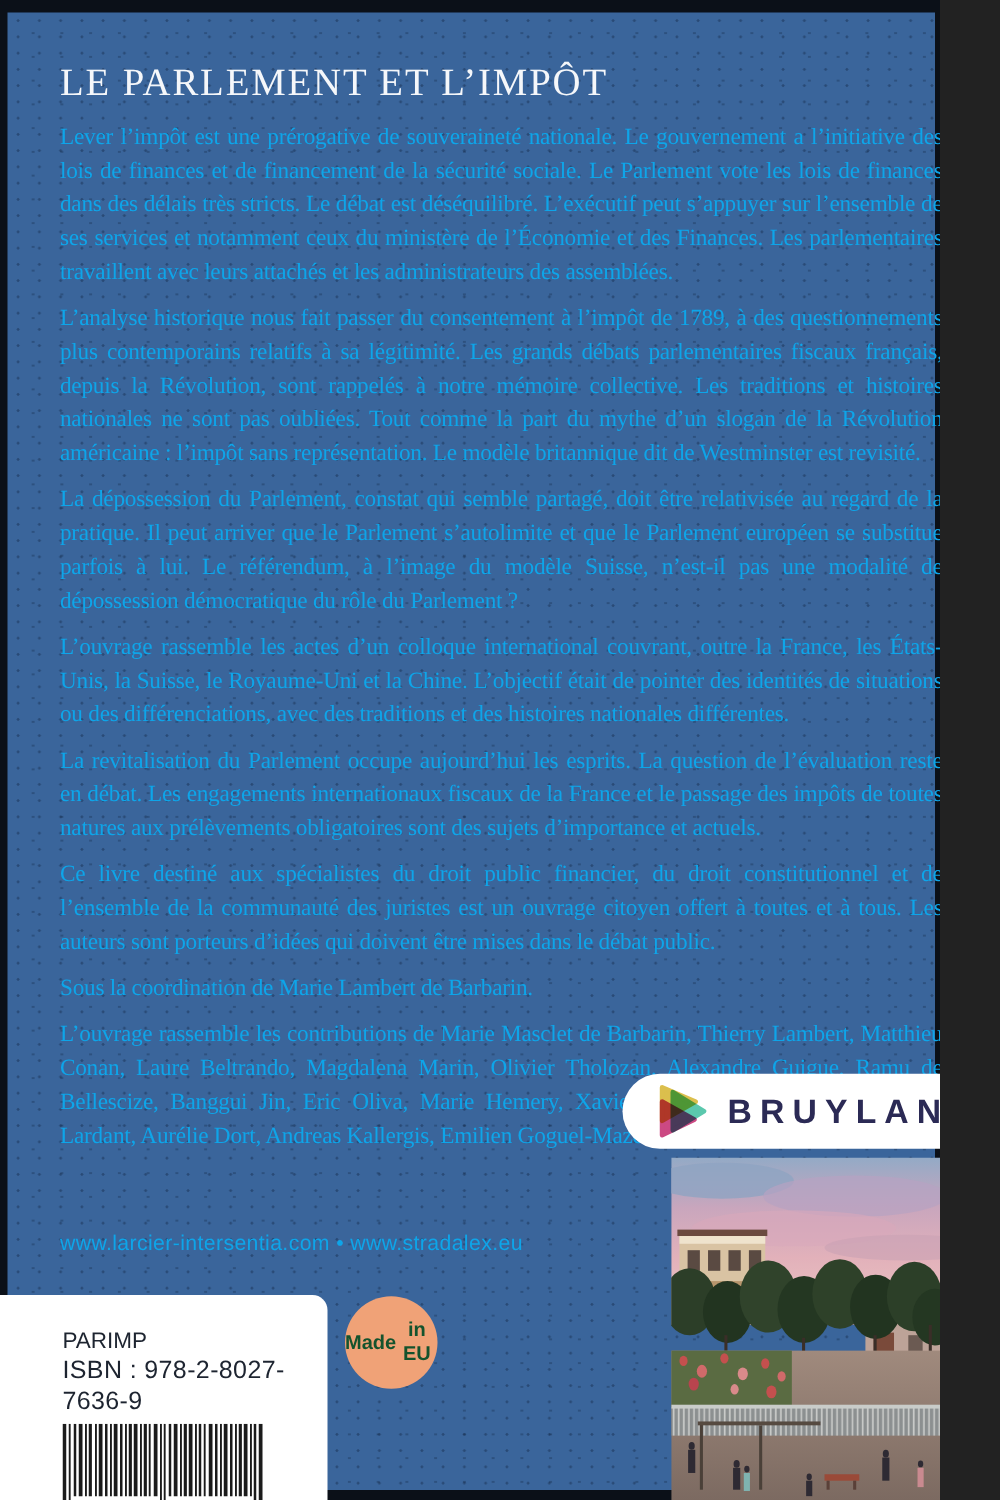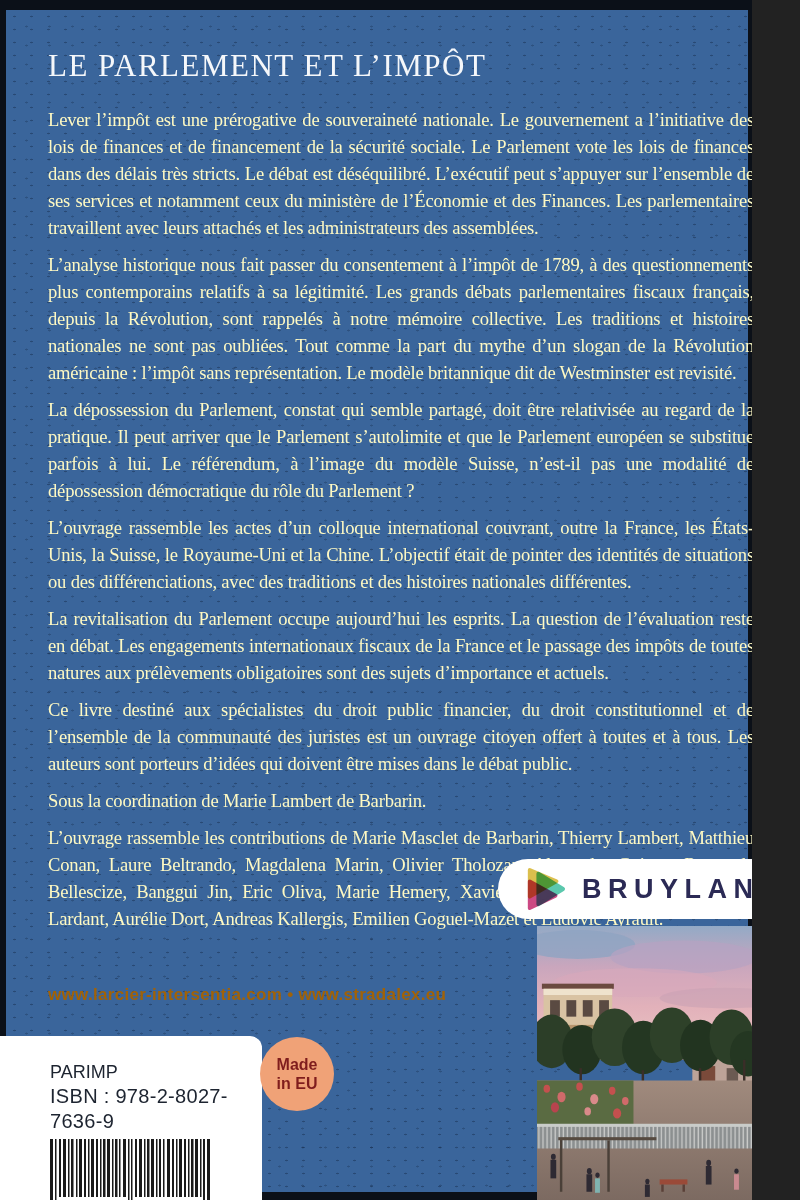--- a/index.html
+++ b/index.html
@@ -21,22 +21,22 @@
   }
   .title{
     position:absolute;left:48px;top:48px;width:700px;
     margin:0;
     color:#f5f7fa;
     font-size:31px;font-weight:normal;
     letter-spacing:1.5px;
     font-family:"Liberation Serif", serif;
   }
   .body-text{
-    position:absolute;left:48px;top:106px;width:706px;
-    color:#fef9c3;
+    position:absolute;left:48px;top:96px;width:706px;
+    color:#0ea5e9;
   }
   .body-text p{
     margin:0 0 10px 0;
     font-size:18.6px;line-height:27px;
     text-align:justify;
     letter-spacing:-0.2px;
   }
   .pill{
     position:absolute;left:498px;top:859px;width:312px;height:60px;
     background:#ffffff;
@@ -55,23 +55,22 @@
     color:#2b2a55;
   }
   .photo{
     position:absolute;left:537px;top:926px;right:0;bottom:0;
   }
   .photo svg{display:block;width:100%;height:100%;}
   .websites{
     position:absolute;left:48px;top:985px;
     font-family:"Liberation Sans", sans-serif;
     font-size:17px;
-    color:#a16207;
+    color:#0ea5e9;
     letter-spacing:0.3px;
-    font-weight:bold;
   }
   .isbn-panel{
     position:absolute;left:0px;top:1036px;width:262px;bottom:0;
     background:#ffffff;
     border-radius:0 12px 0 0;
     box-sizing:border-box;
     padding:12px 0 0 50px;
     font-family:"Liberation Sans", sans-serif;
     color:#1d2430;
   }
@@ -82,27 +81,27 @@
   .barcode-digits{
     font-family:"DejaVu Sans Mono", monospace;
     font-size:17px;
     letter-spacing:2.5px;
     color:#2a2a2a;
     margin-top:-2px;
     padding-left:2px;
     white-space:pre;
   }
   .badge{
-    position:absolute;left:260px;top:1037px;width:74px;height:74px;
+    position:absolute;left:276px;top:1037px;width:74px;height:74px;
     border-radius:50%;
     background:#f0a277;
-    color:#7f1d1d;
+    color:#14532d;
     font-family:"Liberation Sans", sans-serif;
     font-weight:bold;font-size:16px;line-height:19px;
-    display:flex;flex-direction:column;align-items:center;justify-content:center;
+    display:flex;flex-direction:row;align-items:center;justify-content:center;
     text-align:center;
   }
 </style>
 </head>
 <body>
 
 <div class="cover">
   <div class="blue"></div>
 
   <h1 class="title">LE PARLEMENT ET L’IMPÔT</h1>

